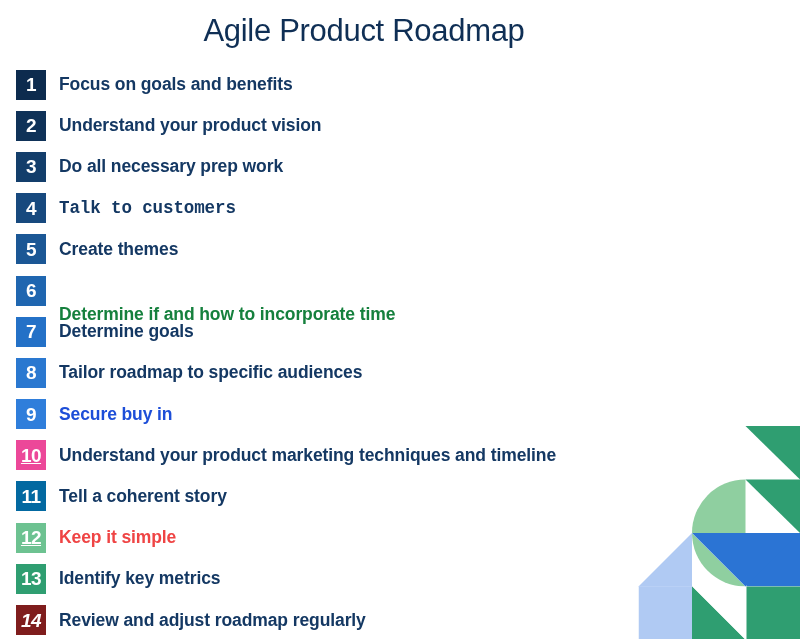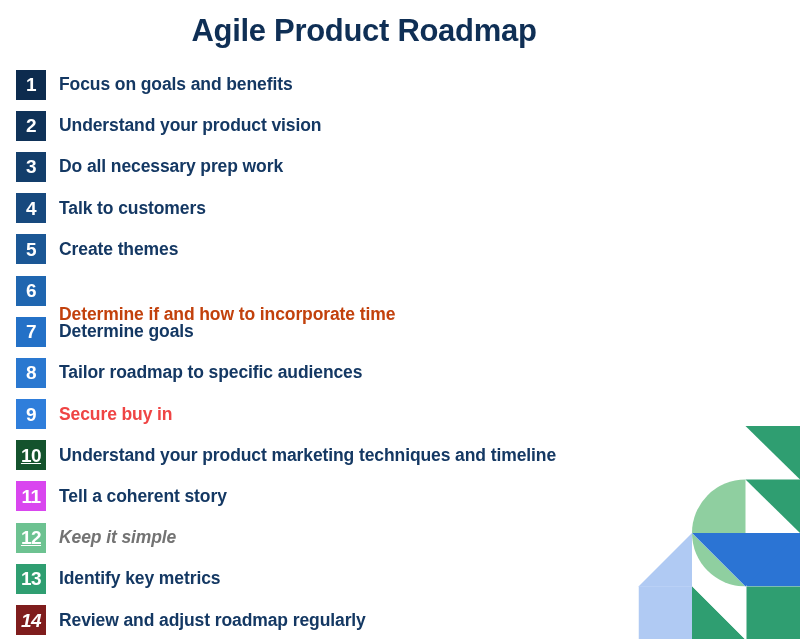--- a/index.html
+++ b/index.html
@@ -36,21 +36,21 @@
   }
 
   
   #title {
     position: absolute;
     top: 13px;
     left: 0;
     width: 728px;
     text-align: center;
     font-size: 31px;
-    font-weight: bold;
+    font-weight: normal;
     letter-spacing: -0.3px;
     color: #0f2f55;
     z-index: 3;
   }
 
   
   #steps-list {
     position: absolute;
     top: 64px;
     left: 16px;
@@ -138,61 +138,61 @@
       <span class="step-label" style="color: rgb(20, 56, 99);">Understand your product vision</span>
     </li>
 
     <li class="step-row">
       <span class="step-badge" style="background: rgb(19, 62, 107);">3</span>
       <span class="step-label" style="color: rgb(20, 56, 99);">Do all necessary prep work</span>
     </li>
 
     <li class="step-row">
       <span class="step-badge" style="background: rgb(23, 73, 126);">4</span>
-      <span class="step-label" style="color: rgb(20, 56, 99);">Talk to customers</span>
+      <span class="step-label" style="color: rgb(20, 56, 99); font-family: Liberation Mono, monospace;">Talk to customers</span>
     </li>
 
     <li class="step-row">
       <span class="step-badge" style="background: rgb(27, 87, 149);">5</span>
       <span class="step-label" style="color: rgb(20, 56, 99);">Create themes</span>
     </li>
 
     <li class="step-row">
       <span class="step-badge" style="background: rgb(31, 102, 176);">6</span>
-      <span class="step-label" style="color: #c2410c; margin-top: 48px;">Determine if and how to incorporate time</span>
+      <span class="step-label" style="color: #15803d; margin-top: 48px;">Determine if and how to incorporate time</span>
     </li>
 
     <li class="step-row">
       <span class="step-badge" style="background: rgb(36, 113, 199);">7</span>
       <span class="step-label" style="color: rgb(20, 56, 99);">Determine goals</span>
     </li>
 
     <li class="step-row">
       <span class="step-badge" style="background: rgb(42, 120, 208);">8</span>
       <span class="step-label" style="color: rgb(20, 56, 99);">Tailor roadmap to specific audiences</span>
     </li>
 
     <li class="step-row">
       <span class="step-badge" style="background: rgb(47, 126, 219);">9</span>
-      <span class="step-label" style="color: #ef4444;">Secure buy in</span>
-    </li>
-
-    <li class="step-row">
-      <span class="step-badge" style="background: #14532d; text-decoration: underline;">10</span>
+      <span class="step-label" style="color: #1d4ed8;">Secure buy in</span>
+    </li>
+
+    <li class="step-row">
+      <span class="step-badge" style="background: #ec4899; text-decoration: underline;">10</span>
       <span class="step-label" style="color: rgb(20, 56, 99);">Understand your product marketing techniques and timeline</span>
     </li>
 
     <li class="step-row">
-      <span class="step-badge" style="background: #d946ef;">11</span>
+      <span class="step-badge" style="background: #0369a1;">11</span>
       <span class="step-label" style="color: rgb(20, 56, 99);">Tell a coherent story</span>
     </li>
 
     <li class="step-row">
       <span class="step-badge" style="background: rgb(109, 194, 145); text-decoration: underline;">12</span>
-      <span class="step-label" style="color: #737373; font-style: italic;">Keep it simple</span>
+      <span class="step-label" style="color: #ef4444;">Keep it simple</span>
     </li>
 
     <li class="step-row">
       <span class="step-badge" style="background: rgb(47, 158, 113);">13</span>
       <span class="step-label" style="color: rgb(20, 56, 99);">Identify key metrics</span>
     </li>
 
     <li class="step-row">
       <span class="step-badge" style="background: #7f1d1d; font-style: italic;">14</span>
       <span class="step-label" style="color: rgb(20, 56, 99);">Review and adjust roadmap regularly</span>

